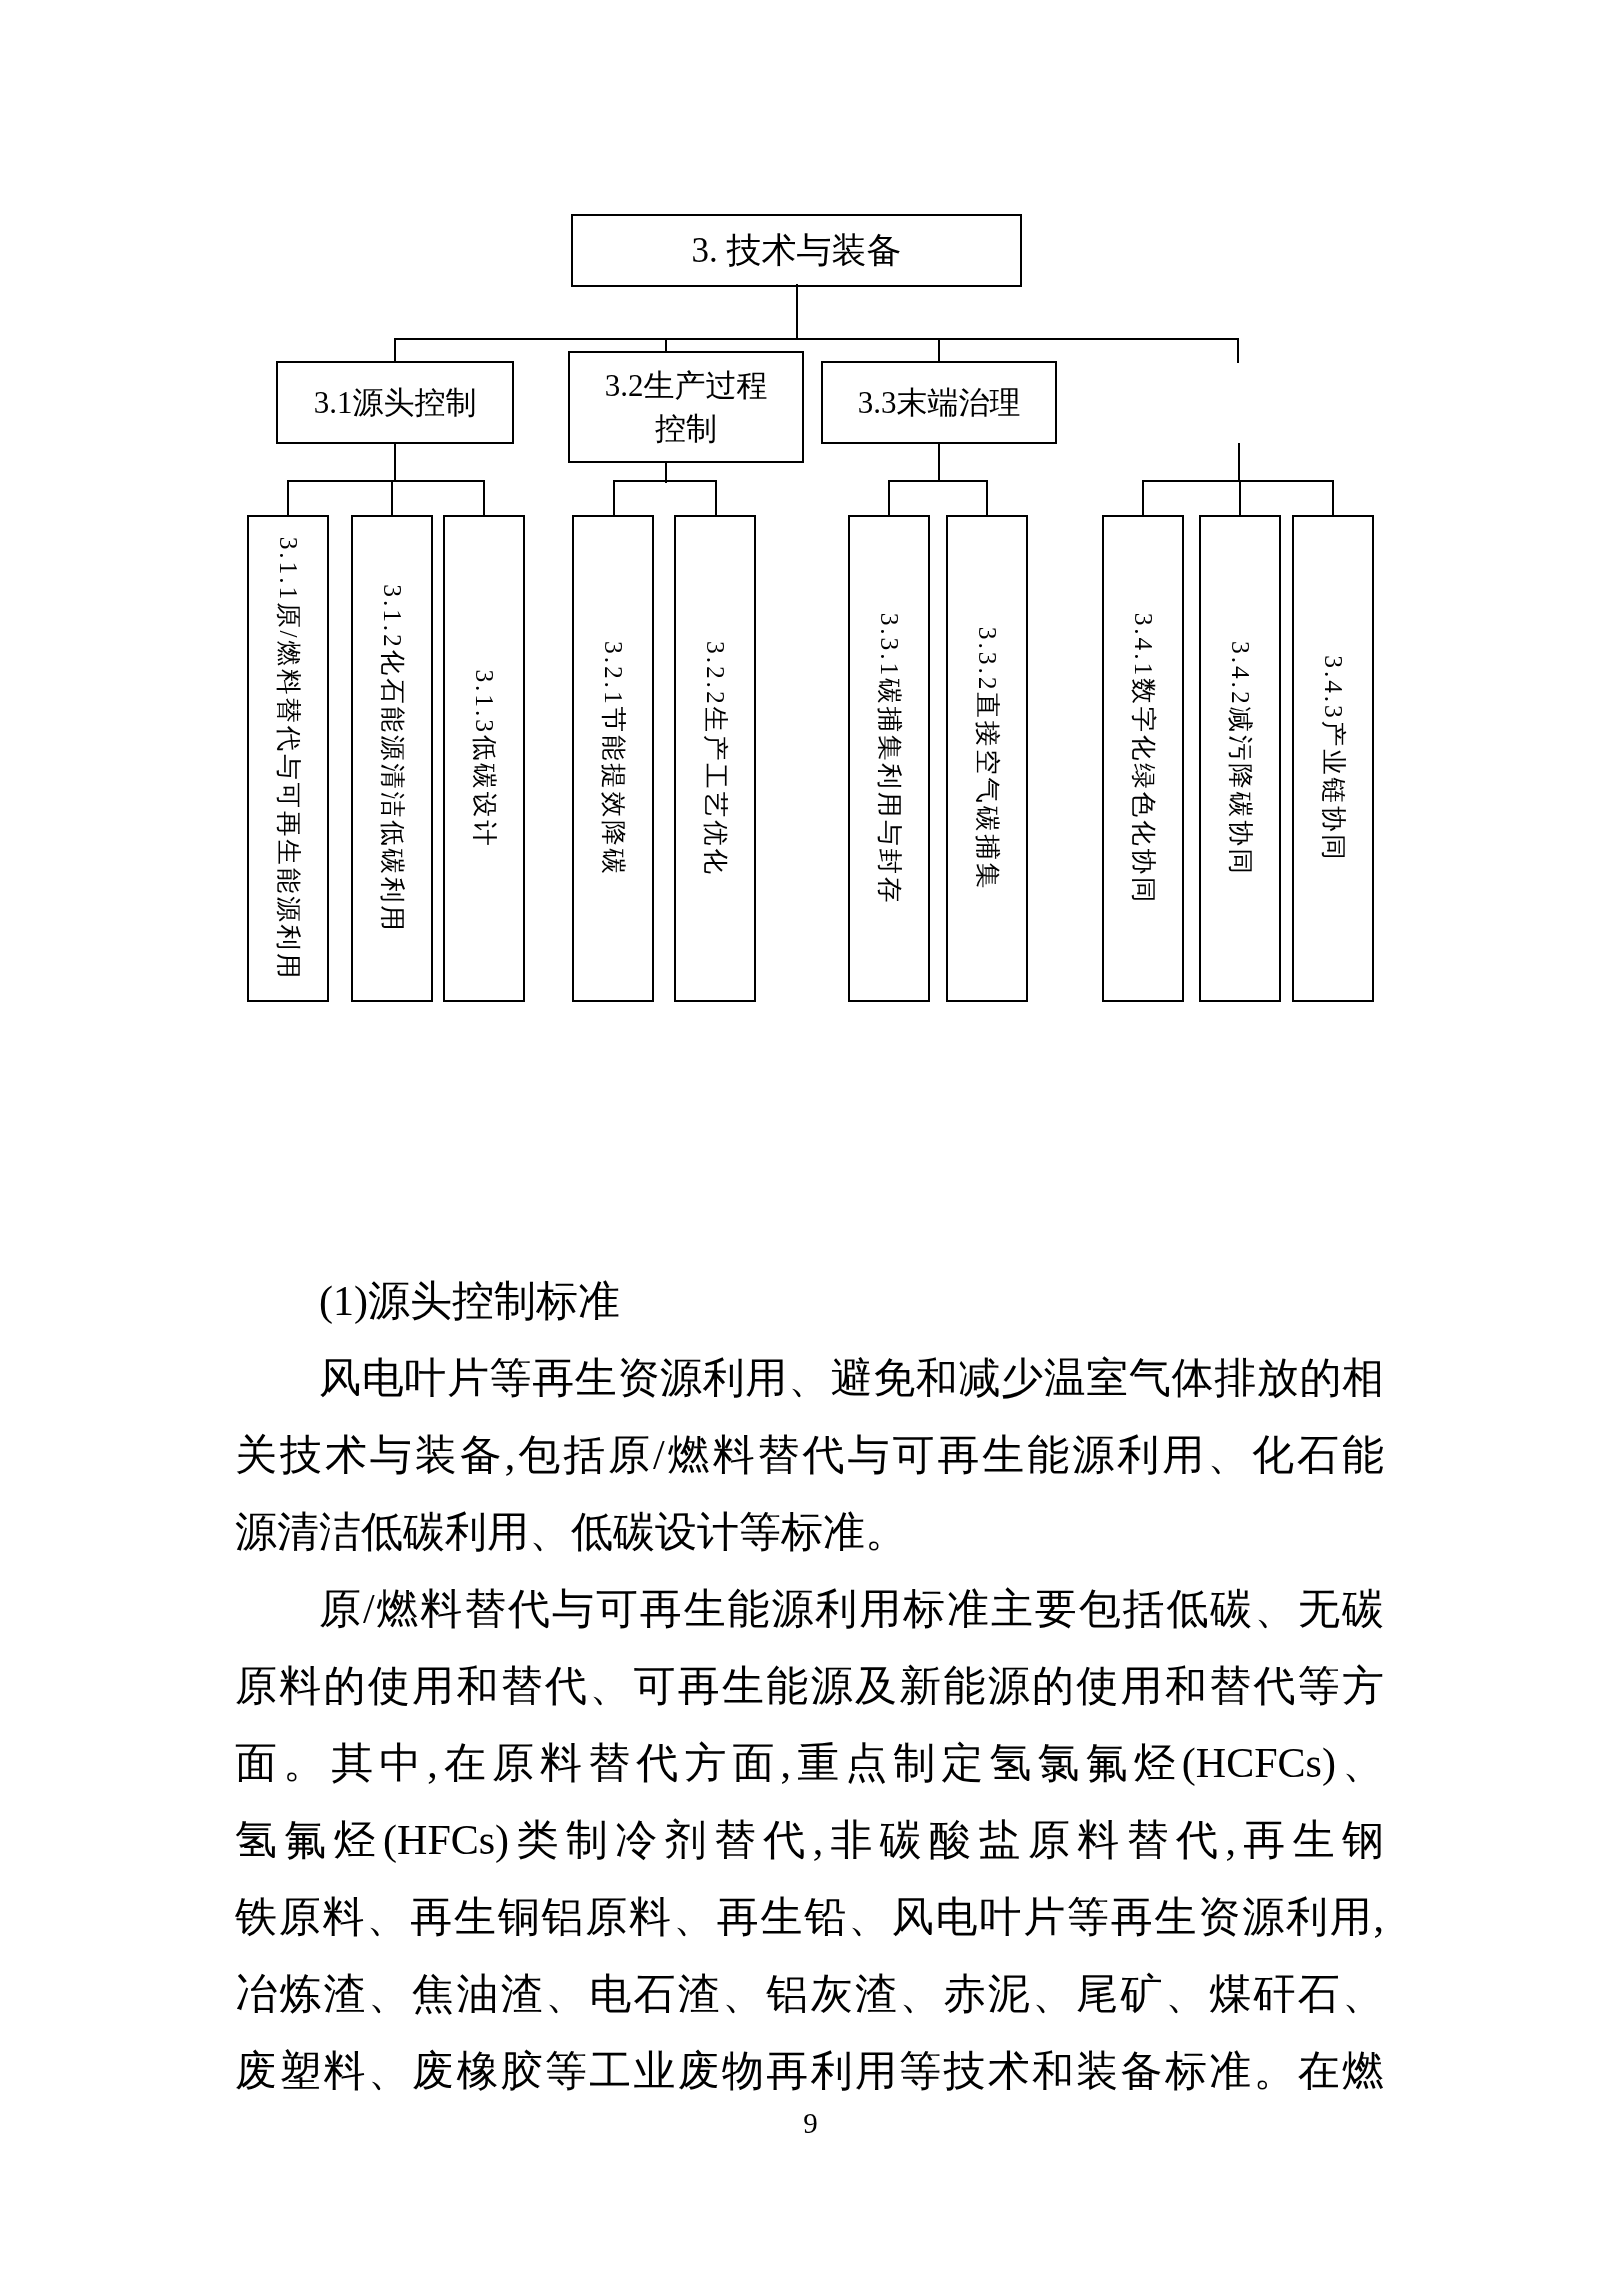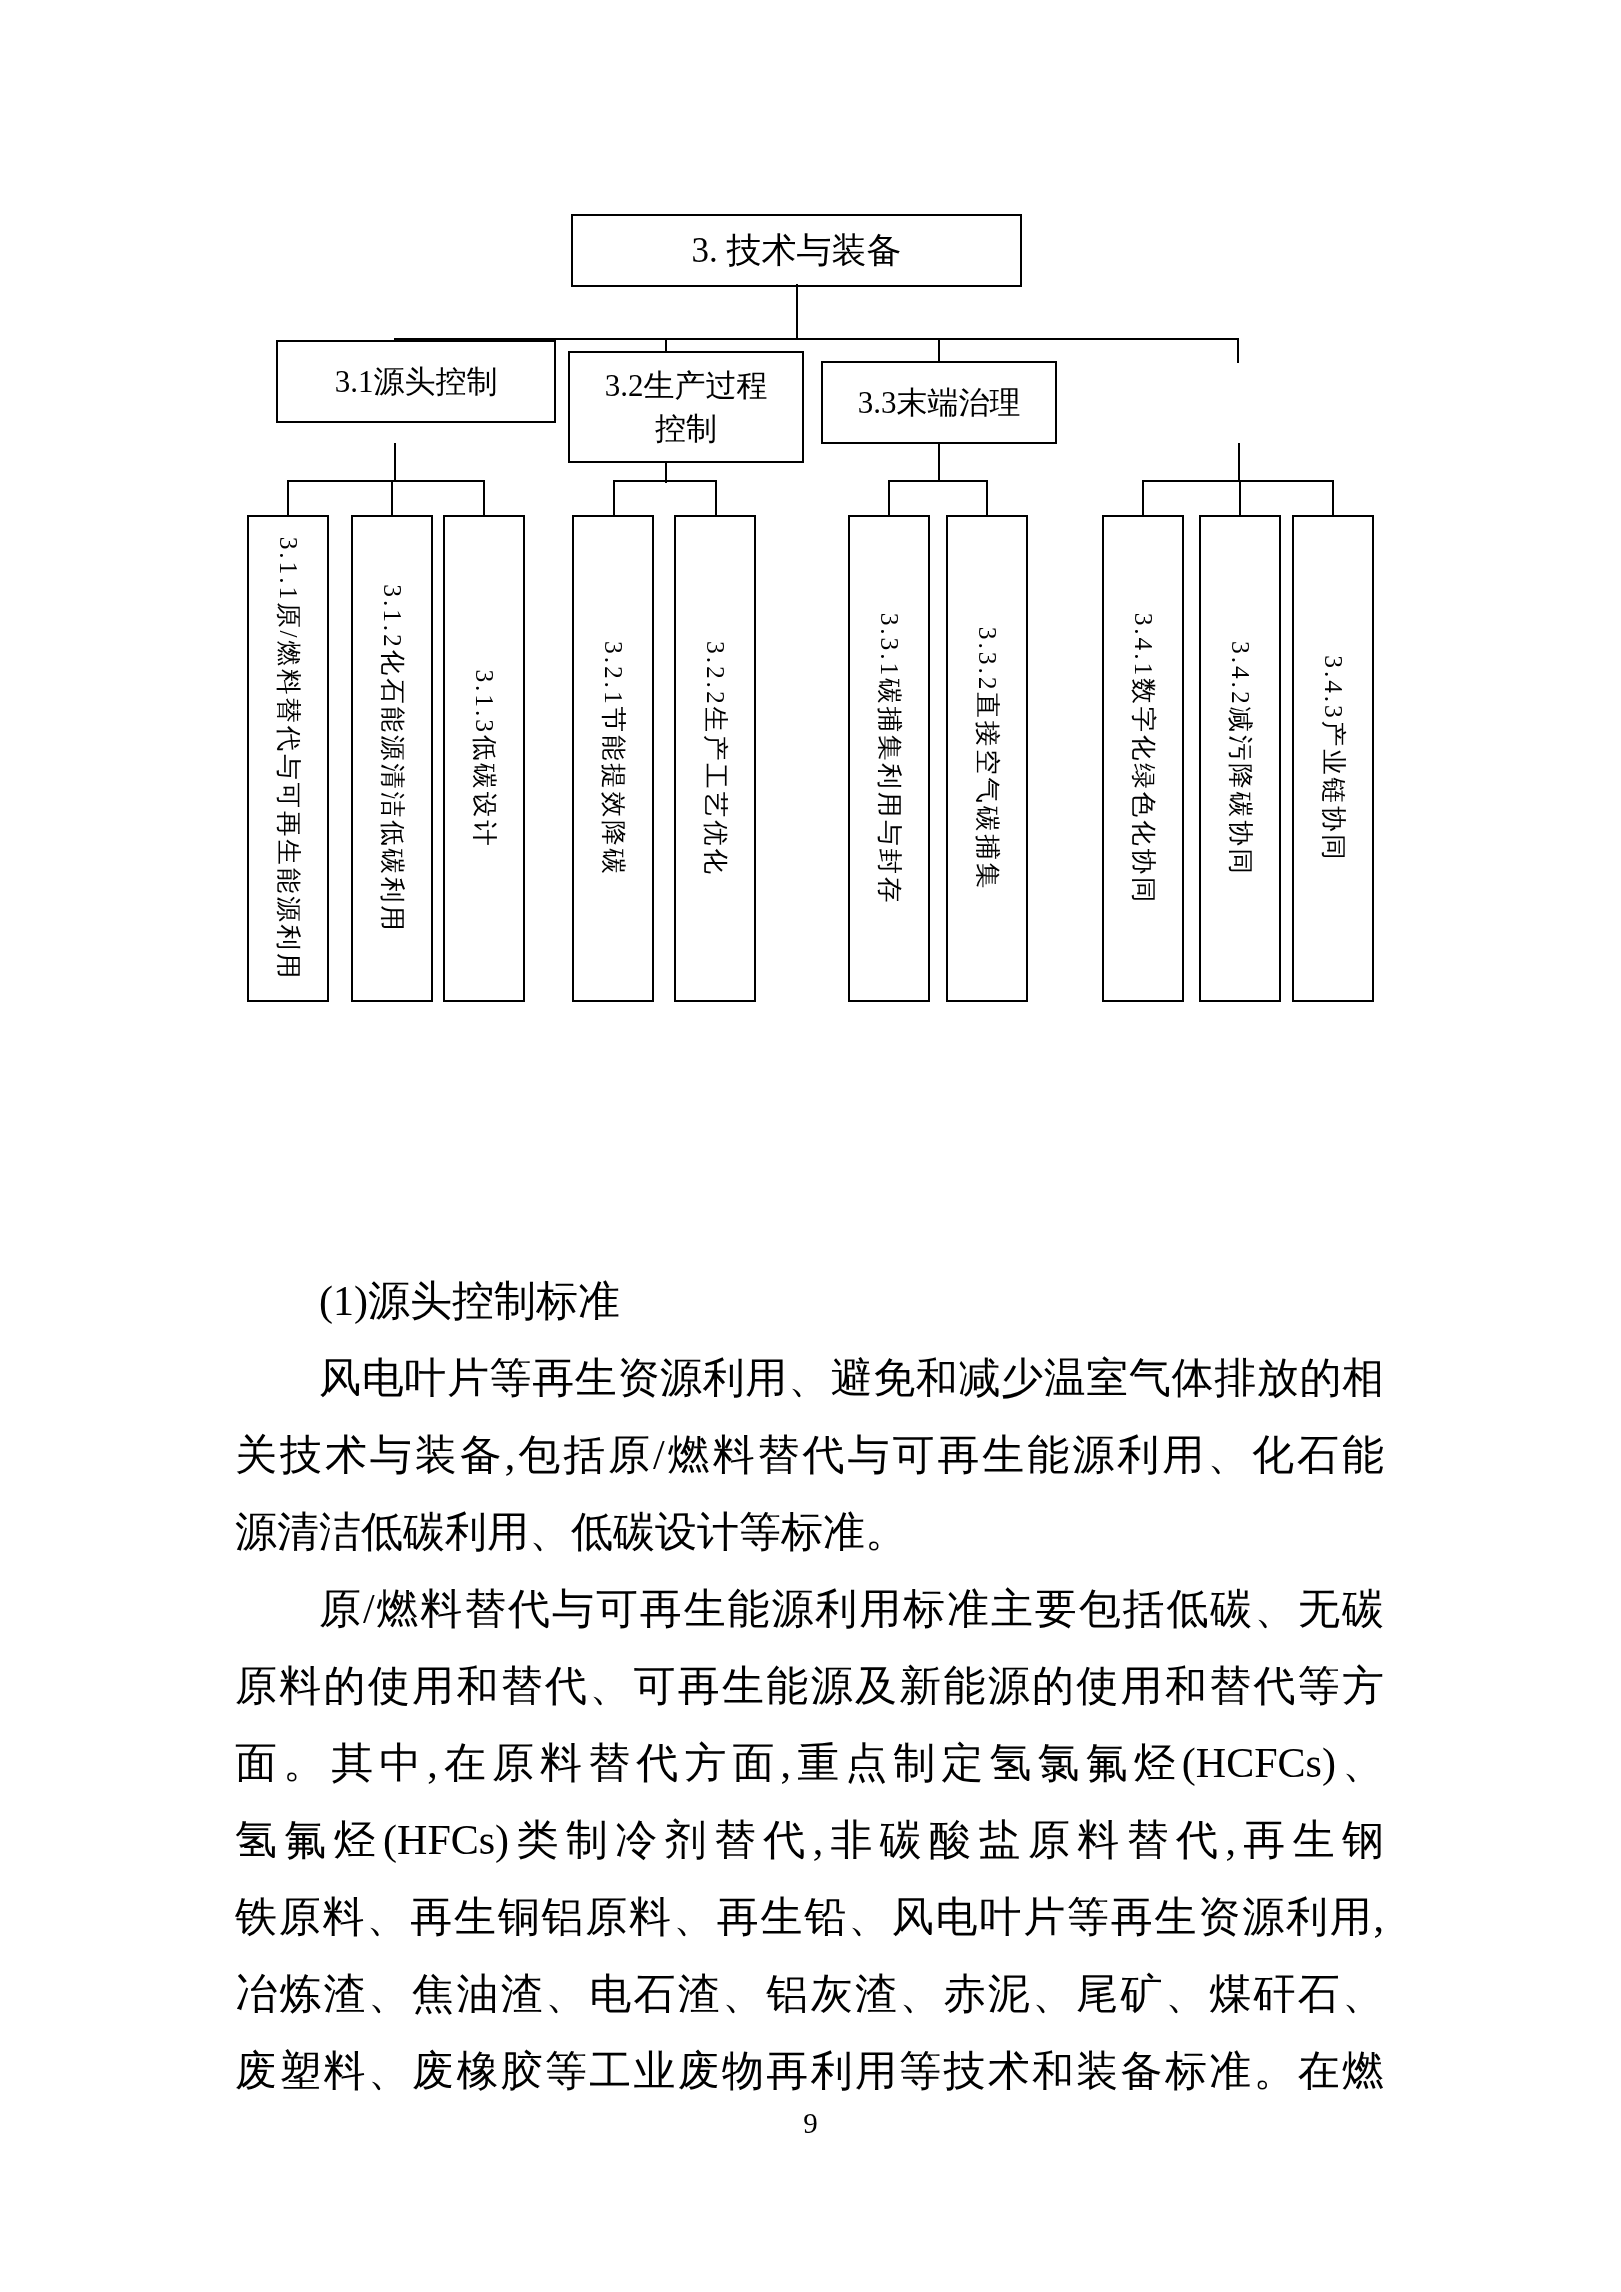--- a/index.html
+++ b/index.html
@@ -54,21 +54,21 @@
 
     <div class="box root" style="left:571px;top:214px;width:451px;height:73px;">3. 技术与装备</div>
 
     <div class="vline" style="left:796px;top:284px;height:56px;"></div>
     <div class="hline" style="left:394px;top:338px;width:845px;"></div>
     <div class="vline" style="left:394px;top:338px;height:24.5px;"></div>
     <div class="vline" style="left:665px;top:338px;height:14.7px;"></div>
     <div class="vline" style="left:938px;top:338px;height:24.5px;"></div>
     <div class="vline" style="left:1237px;top:338px;height:24.5px;"></div>
 
-    <div class="box l2" style="left:276px;top:340px;width:280px;height:83px;">3.1源头控制</div>
+    <div class="box l2" style="left:276px;top:361px;width:238px;height:83px;">3.1源头控制</div>
     <div class="box l2" style="left:548px;top:351px;width:236px;height:112px;margin-left:20px;">3.2生产过程
 控制</div>
     <div class="box l2" style="left:821px;top:361px;width:236px;height:83px;">3.3末端治理</div>
 
     <div class="vline" style="left:394px;top:443px;height:39px;"></div>
     <div class="vline" style="left:665px;top:462px;height:20.6px;"></div>
     <div class="vline" style="left:938px;top:443px;height:39px;"></div>
     <div class="vline" style="left:1238px;top:443px;height:39px;"></div>
 
     <div class="hline" style="left:287px;top:480px;width:198px;"></div>

